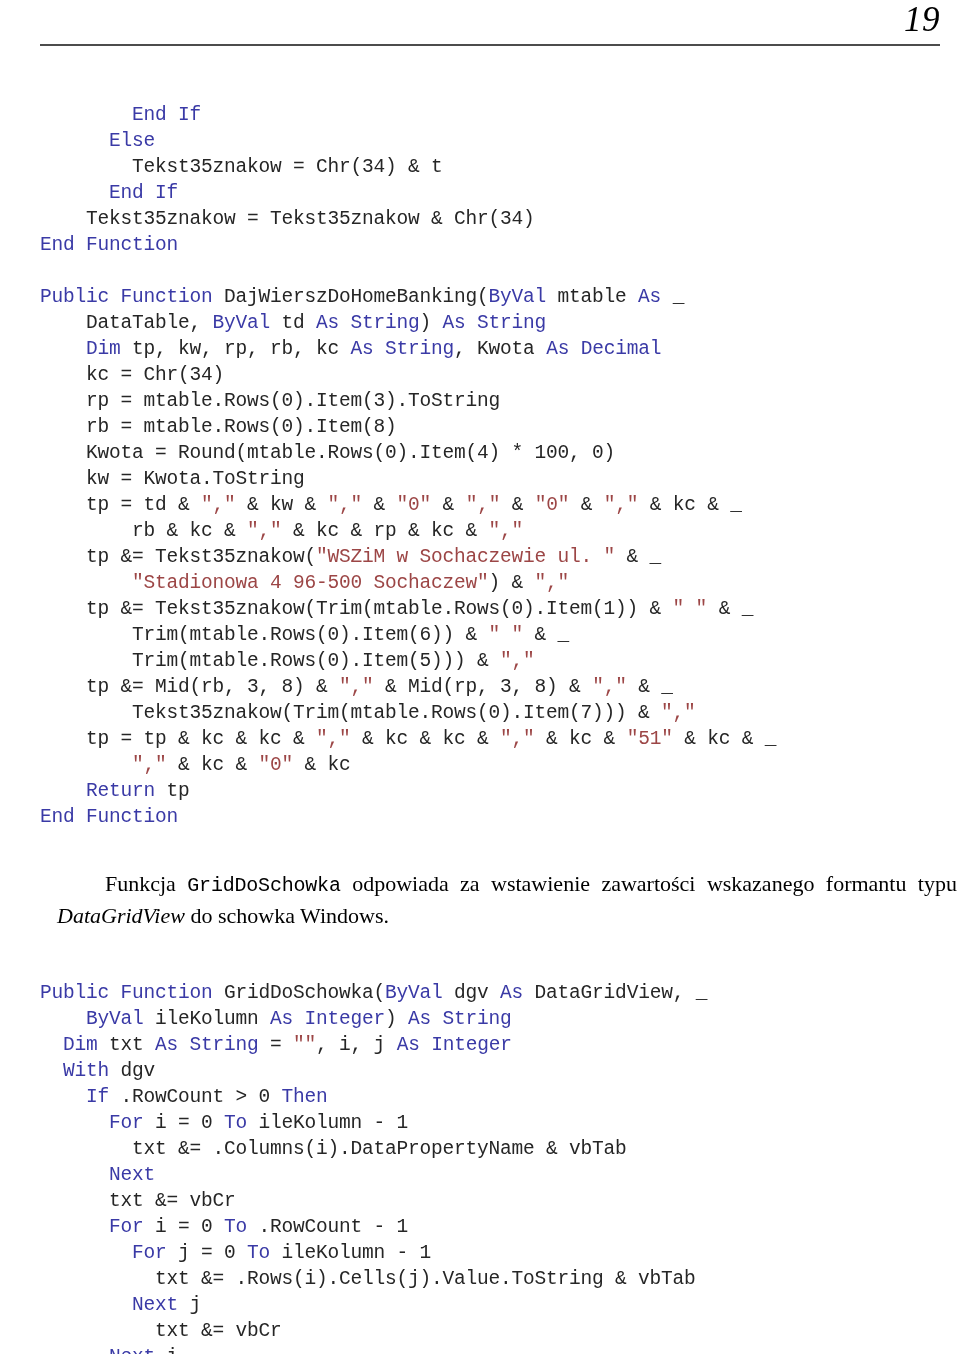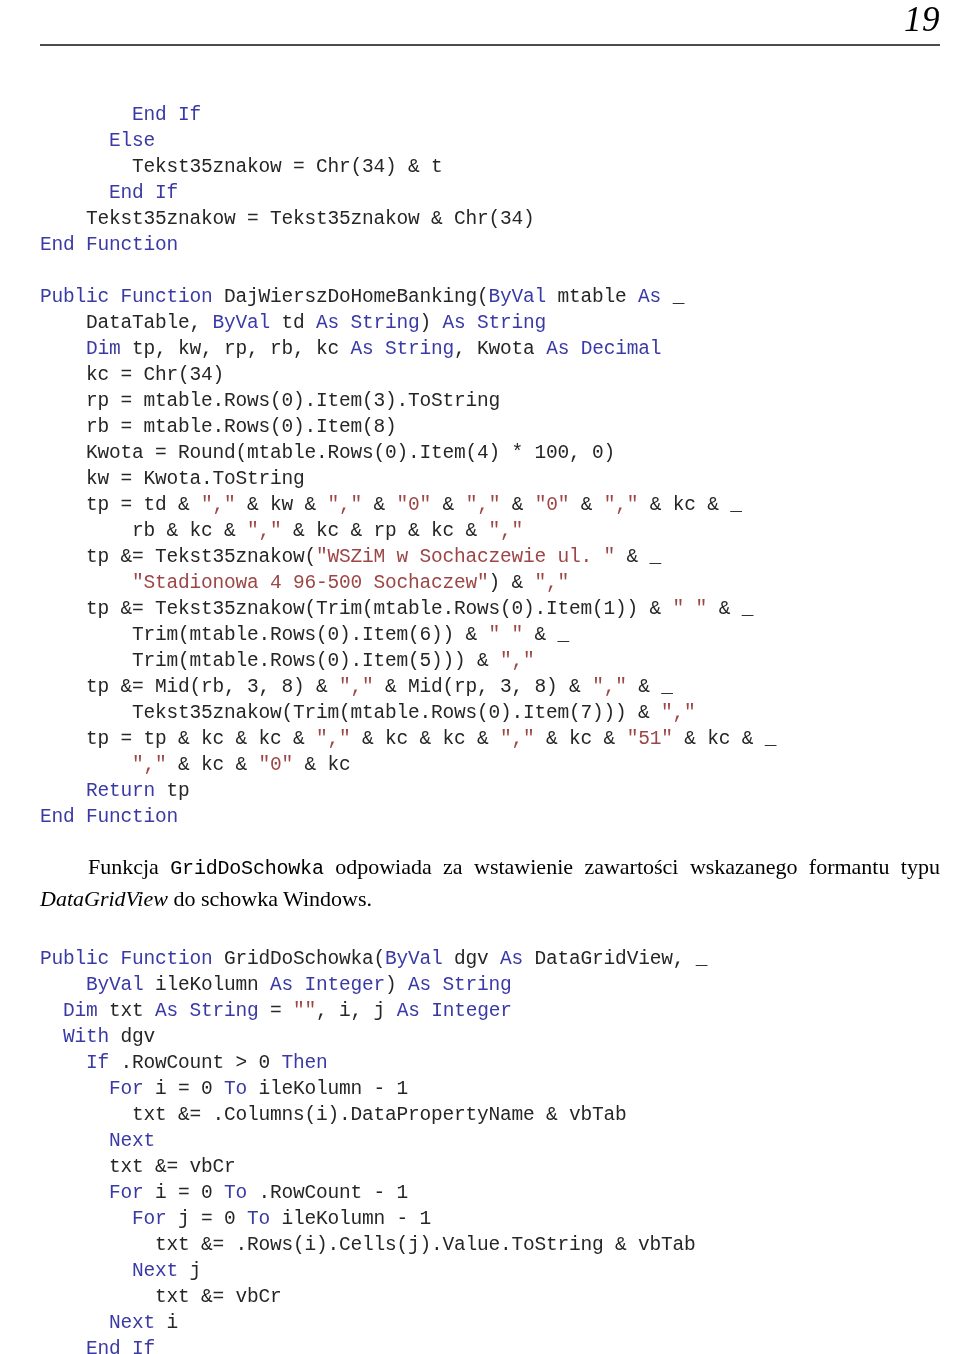--- a/index.html
+++ b/index.html
@@ -80,21 +80,21 @@
   .blank-line { height: 26px; }
 
   
   .prose {
     font-family: "Liberation Serif", "DejaVu Serif", serif;
     font-size: 22px;
     line-height: 30px;
     text-align: justify;
     text-indent: 48px;
     color: #000000;
-    margin: 0;
+    margin: 17px;
     width: 900px;
   }
   .prose .mono {
     font-family: "Liberation Mono", "DejaVu Sans Mono", monospace;
     font-size: 20px;
     letter-spacing: -0.2px;
   }
   .prose .ital {
     font-style: italic;
   }

